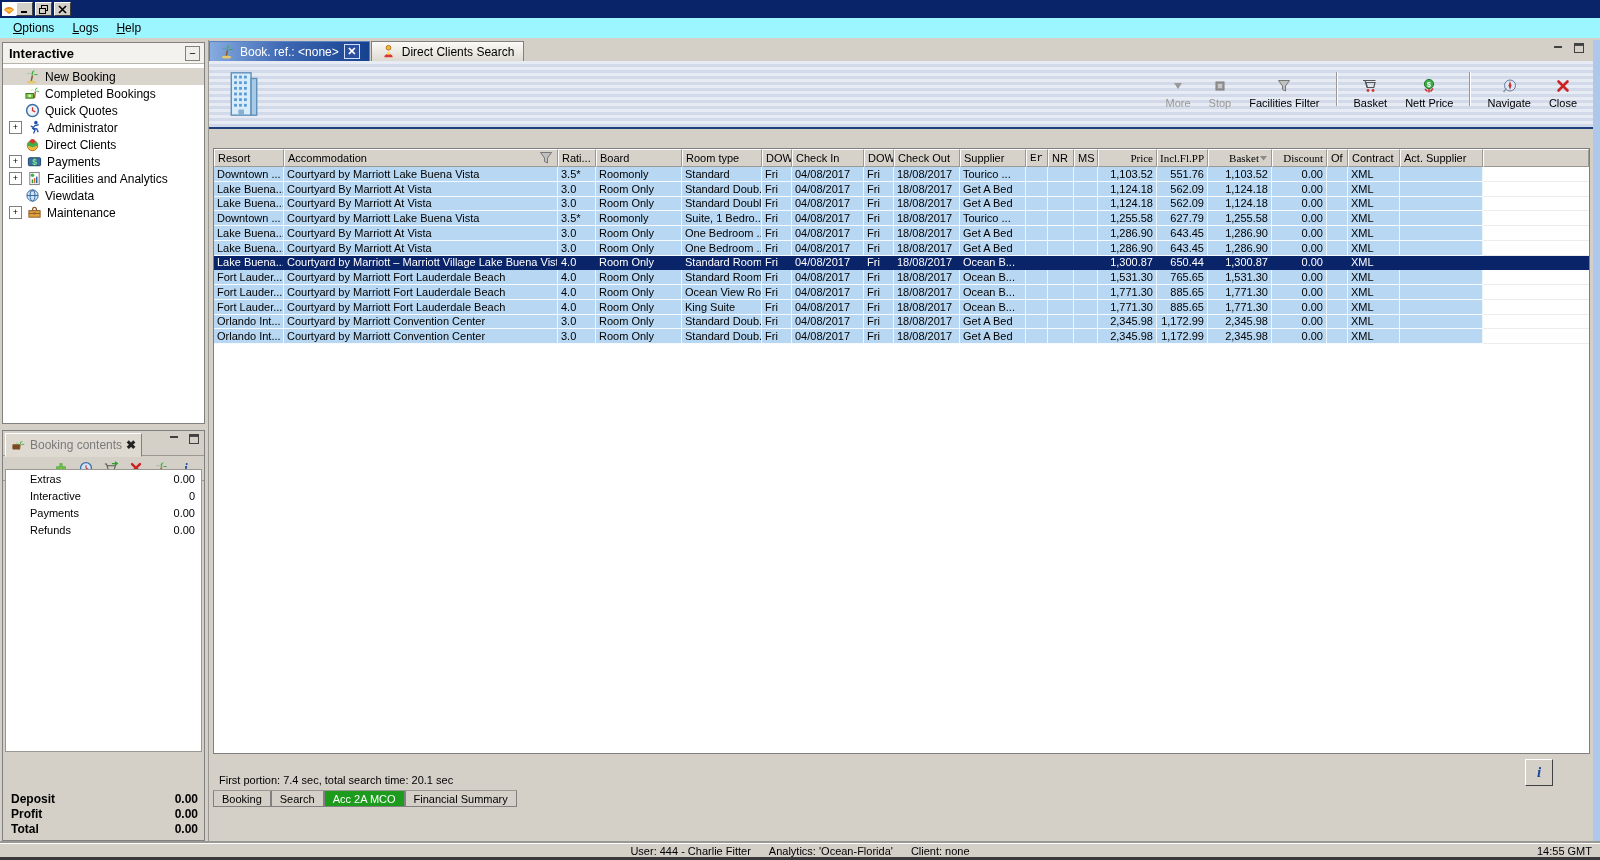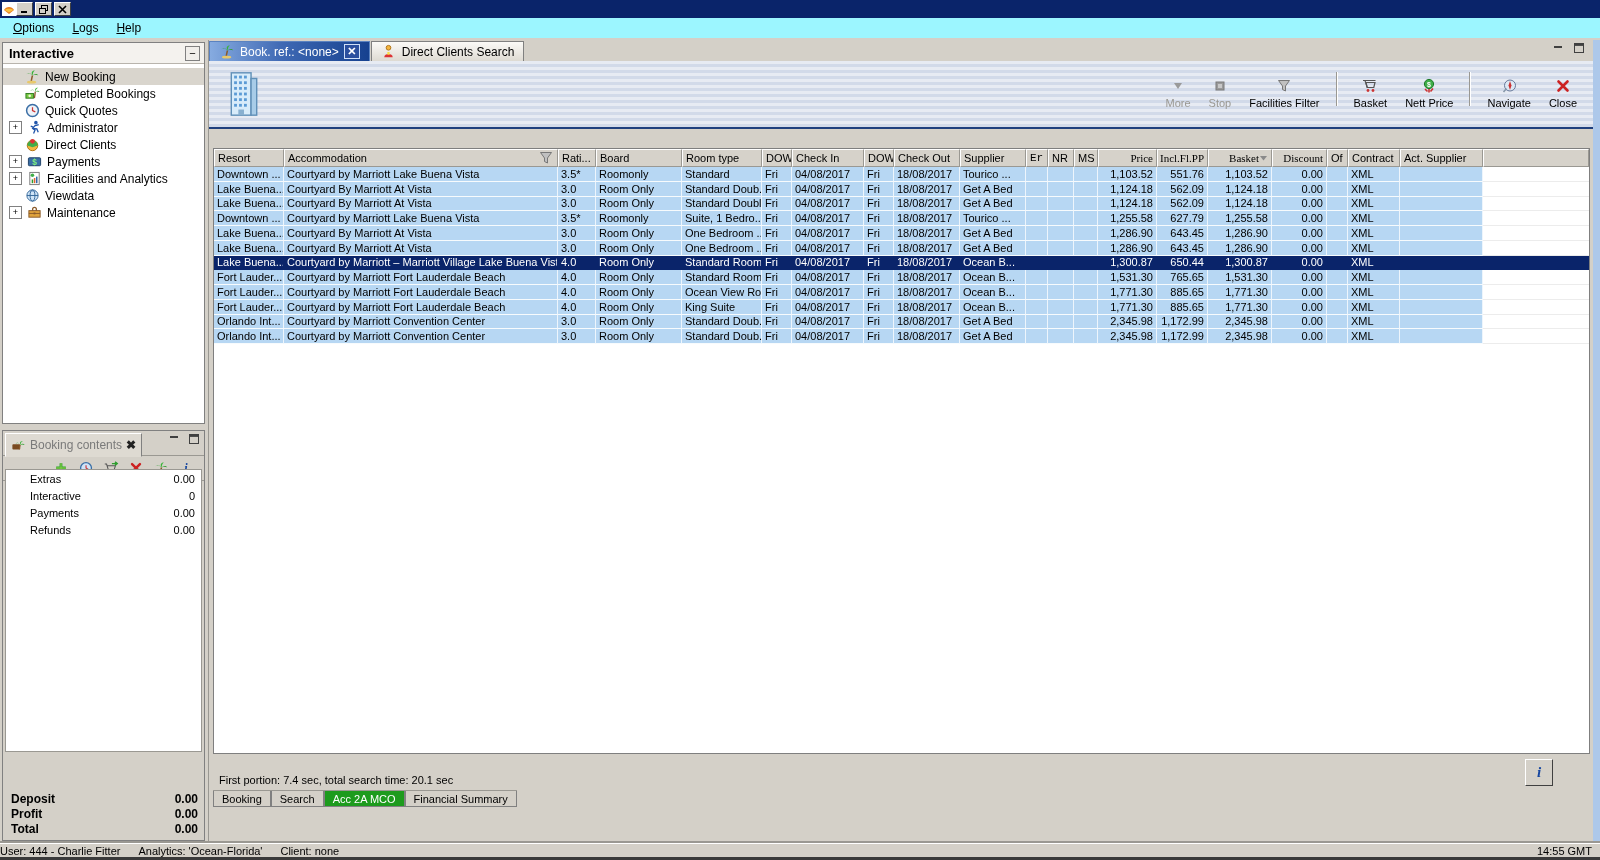--- a/index.html
+++ b/index.html
@@ -119,21 +119,21 @@
   .footer-text{position:absolute;left:10px;top:20px;}
   .info-btn{position:absolute;right:40px;top:5px;width:28px;height:27px;background:#d4d0c8;
     border:1px solid;border-color:#fff #404040 #404040 #fff;
     font-family:"Liberation Serif",serif;font-style:italic;font-weight:bold;font-size:15px;color:#1747a0;}
   .bottomtabs{position:absolute;left:4px;top:750px;display:flex;height:16px;border-top:1px solid #9a9892;}
   .btab{padding:1px 8px 0;border:1px solid #808080;border-top:none;background:#d4d0c8;display:flex;align-items:center;font-size:11px;}
   .btab.active{background:var(--btab-green,#1d9b1d);color:#fff;}
 
   
   .statusbar{position:absolute;left:0;top:843px;width:1600px;height:14px;background:#d4d0c8;
-    border-top:1px solid #fff;box-shadow:0 -2px 0 #9a9892;display:flex;align-items:center;justify-content:flex-start;gap:18px;}
+    border-top:1px solid #fff;box-shadow:0 -2px 0 #9a9892;display:flex;align-items:center;justify-content:center;gap:18px;}
   .statusbar .time{position:absolute;right:8px;}
   .bottom-edge{position:absolute;left:0;top:857px;width:1600px;height:3px;background:#3a3a3a;}
 </style>
 </head>
 <body>
 
 <div id="app">
 
   <div class="titlebar">
     <span class="ic" style="width:14px;height:14px">

